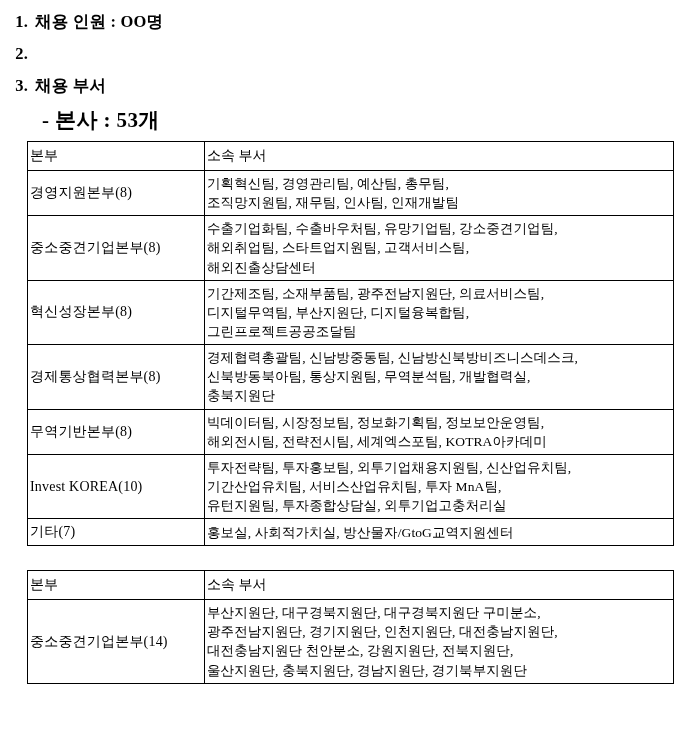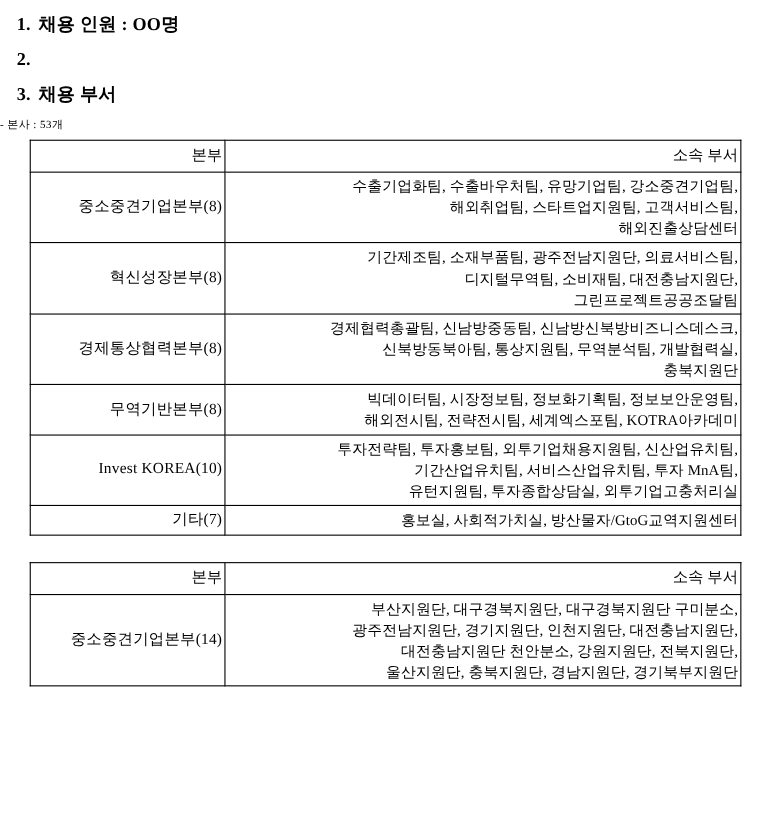--- a/index.html
+++ b/index.html
@@ -35,37 +35,38 @@
     width: 20px;
     flex: 0 0 20px;
     text-align: right;
     margin-right: 7px;
   }
   .gap-1 { height: 11px; }
   .gap-2 { height: 11px; }
   .gap-3 { height: 9px; }
 
   .sub-line {
-    font-size: 10px;
-    font-weight: normal;
+    font-size: 21px;
+    font-weight: bold;
+    margin-left: 42px;
     letter-spacing: 0.4px;
   }
 
   
   table.dept {
     border-collapse: collapse;
     width: 646px;
     margin-left: 27px;
     table-layout: fixed;
     font-size: 13.5px;
   }
   table.dept th,
   table.dept td {
     border: 1px solid #000000;
-    text-align: right;
+    text-align: left;
     vertical-align: middle;
     padding: 3px 2px;
     line-height: 1.42;
   }
   table.dept th {
     font-weight: normal;
     font-size: 14px;
     padding: 4px 2px;
     height: 18px;
   }
@@ -122,32 +123,39 @@
           <col class="c-body">
         </colgroup>
       <thead>
         <tr>
           <th>본부</th>
           <th>소속 부서</th>
         </tr>
       </thead>
       <tbody>
         <tr>
+          <td class="head-cell">경영지원본부(8)</td>
+          <td class="body-cell">
+            <div>기획혁신팀,  경영관리팀,  예산팀,  총무팀,</div>
+            <div>조직망지원팀,  재무팀,  인사팀,  인재개발팀</div>
+          </td>
+        </tr>
+        <tr>
           <td class="head-cell">중소중견기업본부(8)</td>
           <td class="body-cell">
             <div>수출기업화팀,  수출바우처팀,  유망기업팀,  강소중견기업팀,</div>
             <div>해외취업팀,  스타트업지원팀,  고객서비스팀,</div>
             <div>해외진출상담센터</div>
           </td>
         </tr>
         <tr>
           <td class="head-cell">혁신성장본부(8)</td>
           <td class="body-cell">
             <div>기간제조팀,  소재부품팀,  광주전남지원단,  의료서비스팀,</div>
-            <div>디지털무역팀,  소비재팀,  대전충남지원단,</div>
+            <div>디지털무역팀,  부산지원단,  디지털융복합팀,</div>
             <div>그린프로젝트공공조달팀</div>
           </td>
         </tr>
         <tr>
           <td class="head-cell">경제통상협력본부(8)</td>
           <td class="body-cell">
             <div>경제협력총괄팀,  신남방중동팀,  신남방신북방비즈니스데스크,</div>
             <div>신북방동북아팀,  통상지원팀,  무역분석팀,  개발협력실,</div>
             <div>충북지원단</div>
           </td>

